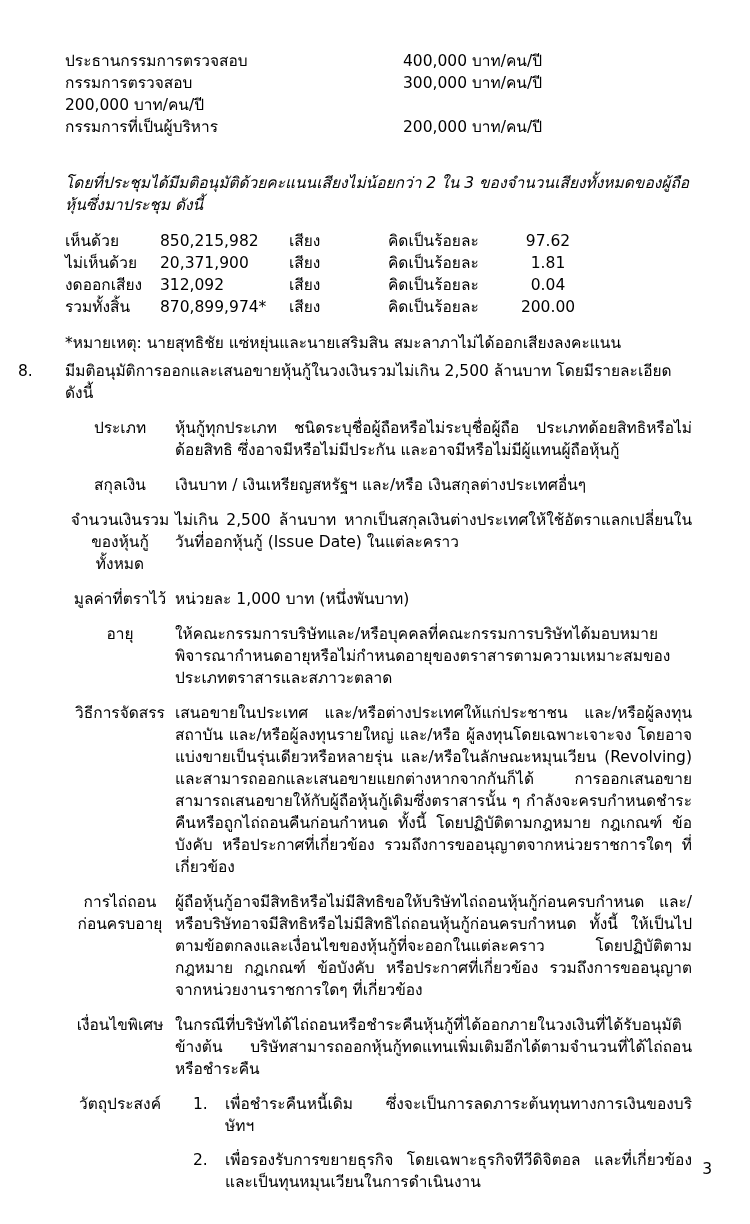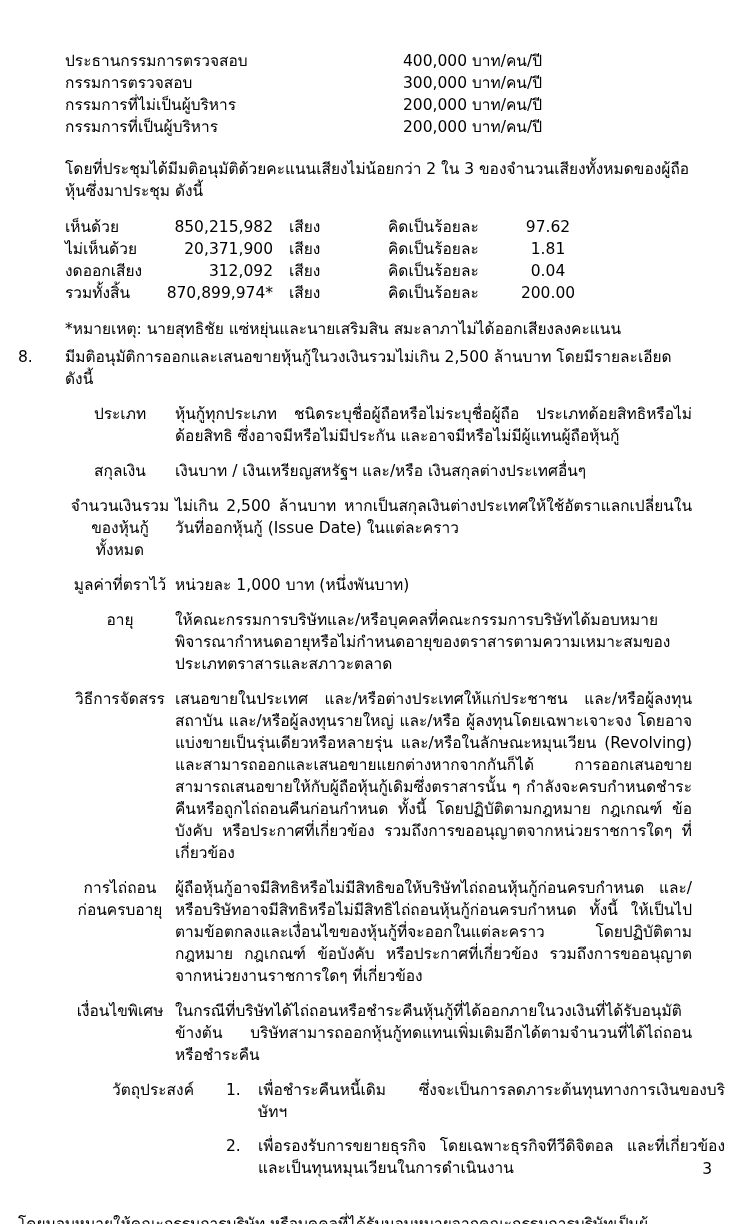--- a/index.html
+++ b/index.html
@@ -11,42 +11,42 @@
     overflow: hidden; position: relative;
   }
   .doc { padding-top: 50px; }
   .ml { margin-left: 65px; }
 
   
   .fee-row { display: flex; }
   .fee-label { width: 338px; flex-shrink: 0; }
 
   
-  .para { margin-top: 20px; width: 627px; }
+  .para { margin-top: 34px; width: 627px; font-style: italic; }
 
   
   .vote-table { margin-top: 14px; }
   .vote-row { display: flex; }
   .vote-label { width: 95px; flex-shrink: 0; }
-  .vote-count { width: 113px; text-align: right; flex-shrink: 0; }
+  .vote-count { width: 113px; flex-shrink: 0; }
   .vote-unit { margin-left: 16px; width: 60px; flex-shrink: 0; }
   .vote-plabel { margin-left: 39px; width: 107px; flex-shrink: 0; }
   .vote-pct { margin-left: 13px; width: 80px; text-align: center; flex-shrink: 0; }
 
   .note { margin-top: 14px; }
 
   
   .item8 { position: relative; margin: 6px 0 0 65px; width: 627px; }
   .item8-num { position: absolute; left: -47px; top: 0; }
 
   .term-row { display: flex; margin-left: 65px; margin-top: 13px; }
   .term-label { width: 110px; flex-shrink: 0; white-space: pre-line; text-align: center; }
   .term-text { width: 517px; text-align: justify; }
 
-  .obj-row { display: flex; margin-left: 98px; margin-top: 13px; }
+  .obj-row { display: flex; margin-left: 65px; margin-top: 13px; }
   .obj-list { width: 517px; }
   .obj-item { display: flex; }
   .obj-item + .obj-item { margin-top: 12px; }
   .obj-num { width: 32px; padding-left: 18px; flex-shrink: 0; }
   .obj-text { flex: 1; text-align: justify; }
 
   
   .delegation { margin-left: 18px; margin-top: 34px; width: 700px; }
   .dlg-intro { width: 660px; }
 
@@ -60,21 +60,20 @@
   <div class="ml">
     <div class="fee-row">
       <span class="fee-label">ประธานกรรมการตรวจสอบ</span>
       <span class="fee-value">400,000 บาท/คน/ปี</span>
     </div>
     <div class="fee-row">
       <span class="fee-label">กรรมการตรวจสอบ</span>
       <span class="fee-value">300,000 บาท/คน/ปี</span>
     </div>
     <div class="fee-row">
-      <span class="fee-label">กรรมการที่ไม่เป็นผู้บริหาร</span>
       <span class="fee-value">200,000 บาท/คน/ปี</span>
     </div>
     <div class="fee-row">
       <span class="fee-label">กรรมการที่เป็นผู้บริหาร</span>
       <span class="fee-value">200,000 บาท/คน/ปี</span>
     </div>
   </div>
 
   <div class="ml para">โดยที่ประชุมได้มีมติอนุมัติด้วยคะแนนเสียงไม่น้อยกว่า 2 ใน 3 ของจำนวนเสียงทั้งหมดของผู้ถือหุ้นซึ่งมาประชุม ดังนี้</div>
 

